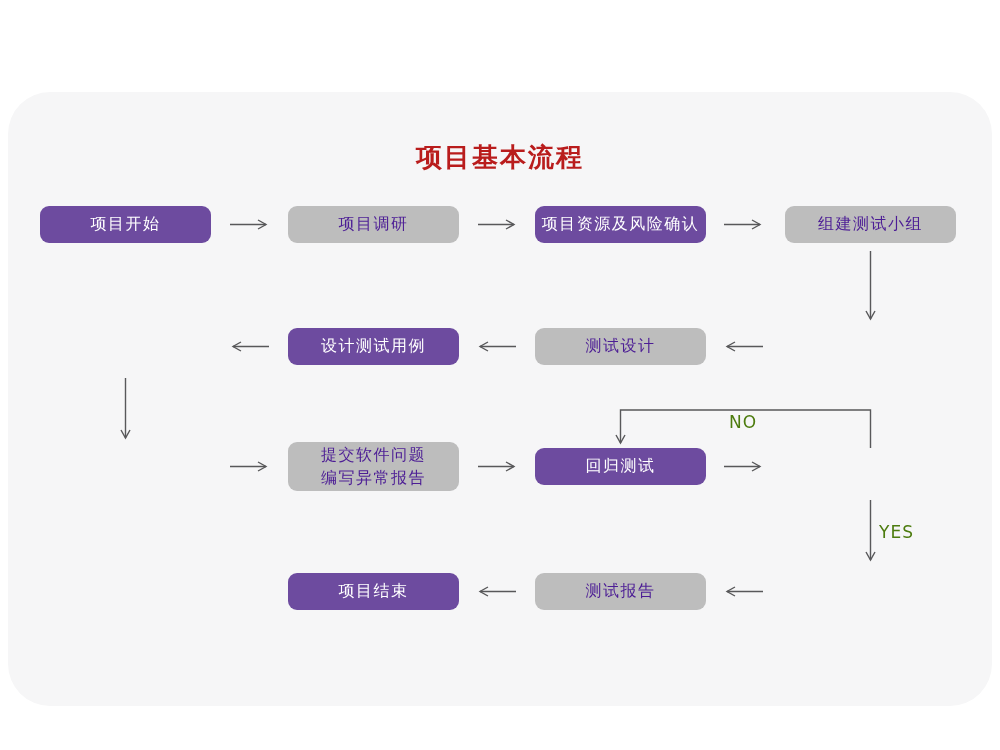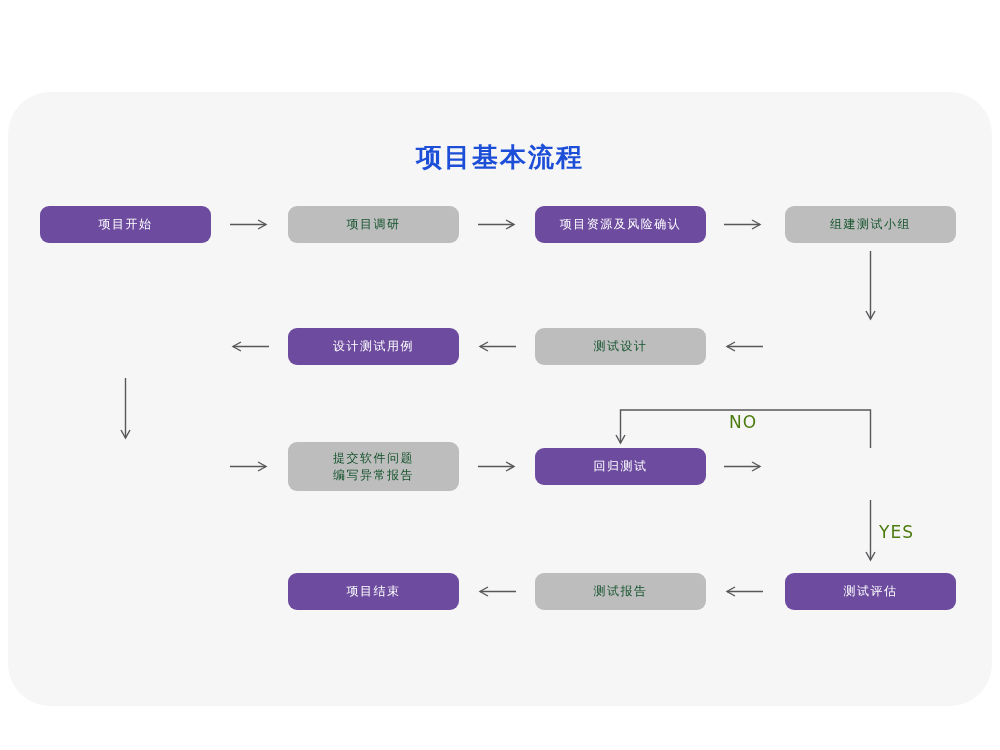--- a/index.html
+++ b/index.html
@@ -17,38 +17,38 @@
     background: #f6f6f7;
     border-radius: 42px;
   }
   .title {
     position: absolute;
     left: 0; top: 48px;
     width: 100%;
     text-align: center;
     font-size: 26px;
     font-weight: 600;
-    color: #1d4ed8;
+    color: #b91c1c;
     letter-spacing: 2px;
   }
   .node {
     position: absolute;
     width: 171px; height: 37px;
     border-radius: 9px;
     display: flex;
     flex-direction: column;
     align-items: center;
     justify-content: center;
-    font-size: 12px;
+    font-size: 16px;
     letter-spacing: 1.5px;
     line-height: 1.4;
     white-space: nowrap;
   }
   .node.purple { background: #6d4b9f; color: #ffffff; }
-  .node.gray   { background: #bdbdbd; color: #14532d; }
+  .node.gray   { background: #bdbdbd; color: #4c1d95; }
   .node.tall   { height: 49px; }
   .arrows {
     position: absolute;
     left: 0; top: 0;
     width: 984px; height: 614px;
     pointer-events: none;
   }
   .edge-label {
     position: absolute;
     font-size: 17px;
@@ -125,20 +125,17 @@
   <div class="node purple" style="left:527px; top:356px">
       <span>回归测试</span>
     </div>
 
   <div class="node purple" style="left:280px; top:481px">
       <span>项目结束</span>
     </div>
   <div class="node gray" style="left:527px; top:481px">
       <span>测试报告</span>
     </div>
-  <div class="node purple" style="left:777px; top:481px">
-      <span>测试评估</span>
-    </div>
 
   <div class="edge-label no">NO</div>
   <div class="edge-label yes">YES</div>
 
 </div>
 
 </body></html>

